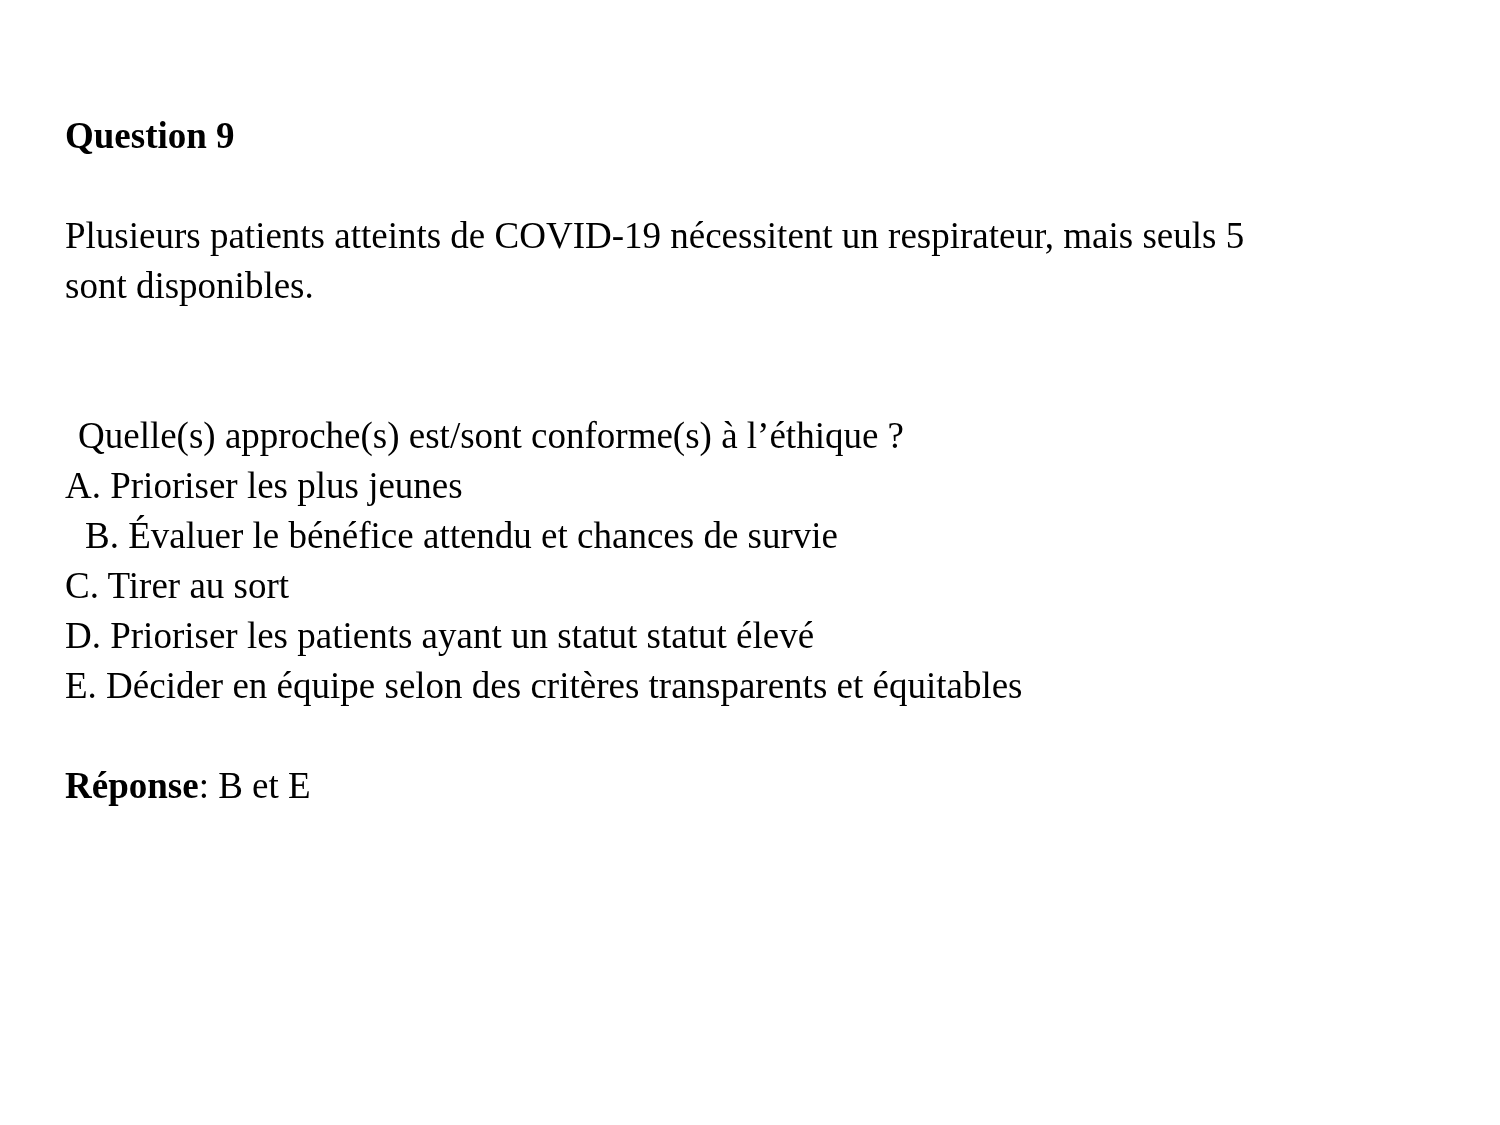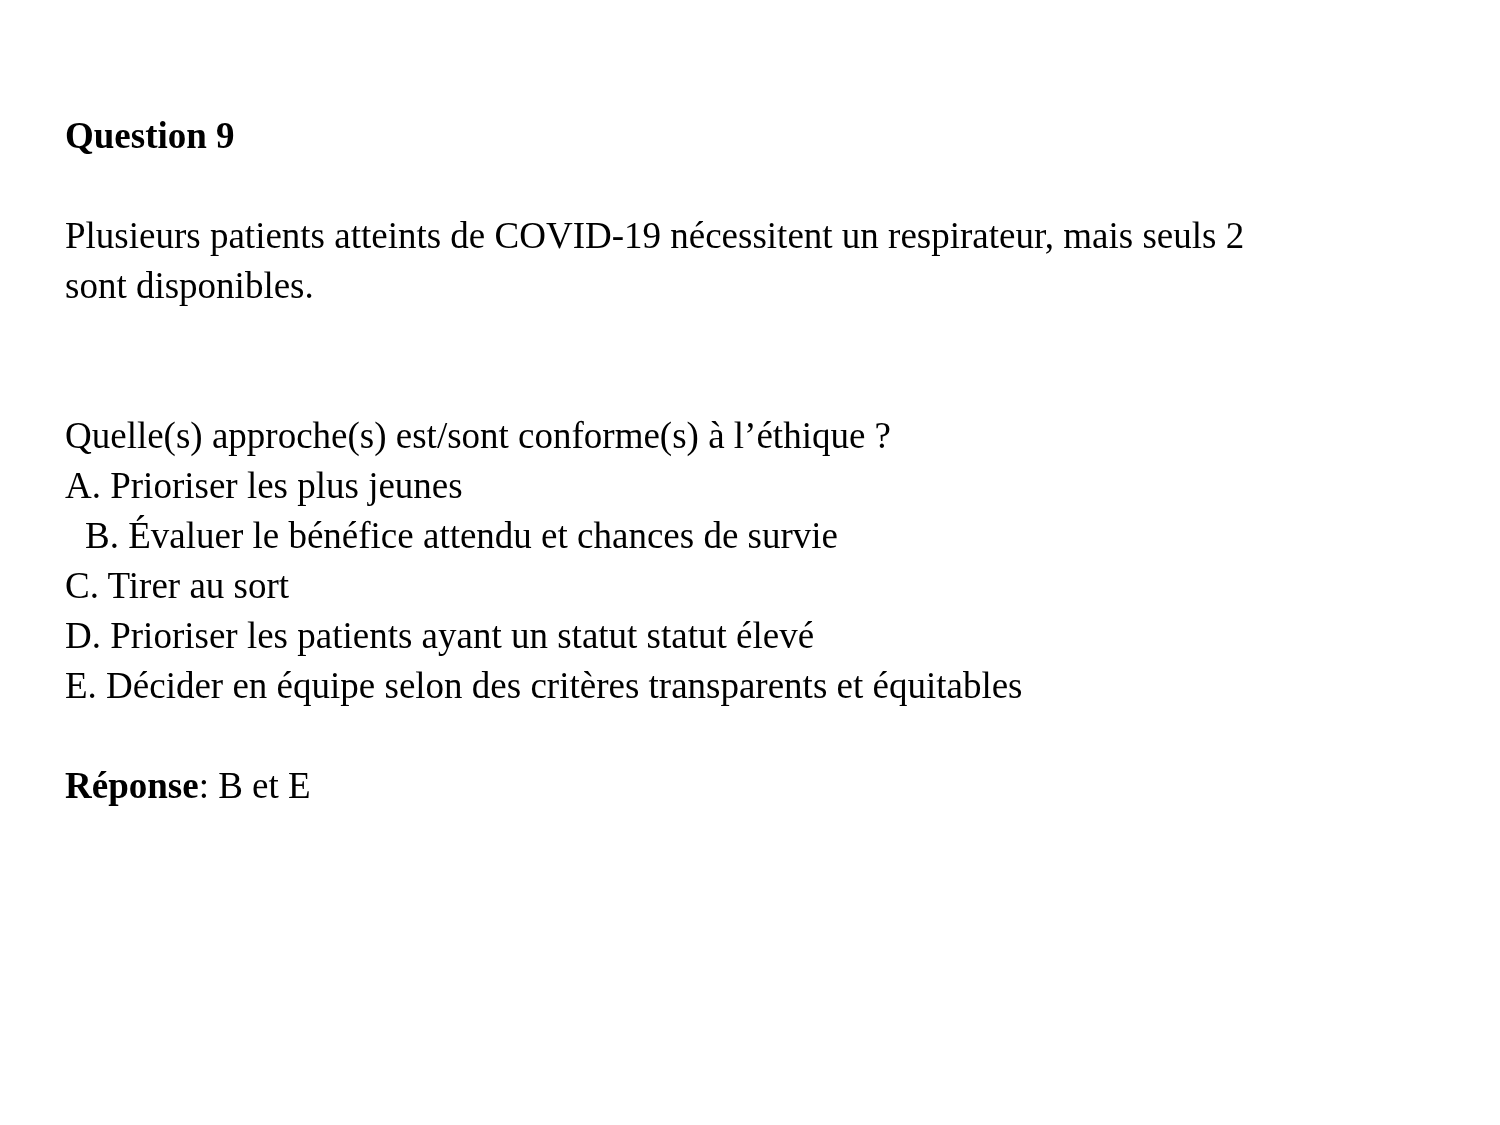--- a/index.html
+++ b/index.html
@@ -9,24 +9,24 @@
   .line { position: absolute; left: 8px; white-space: nowrap; font-size: 37px; line-height: 44px; }
   .title { font-weight: bold; }
   .bold { font-weight: bold; }
 </style>
 </head>
 <body>
 
 <div class="page">
   <div class="line title" style="top:114px;">Question 9</div>
 
-  <div class="line" style="top:214px;">Plusieurs patients atteints de COVID-19 nécessitent un respirateur, mais seuls 2</div>
+  <div class="line" style="top:214px;">Plusieurs patients atteints de COVID-19 nécessitent un respirateur, mais seuls 5</div>
   <div class="line" style="top:264px;">sont disponibles.</div>
 
-  <div class="line" style="top:414px;">Quelle(s) approche(s) est/sont conforme(s) à l’éthique ?</div>
+  <div class="line" style="top:414px;margin-left:13px;">Quelle(s) approche(s) est/sont conforme(s) à l’éthique ?</div>
 
   <div class="line" style="top:464px;">A. Prioriser les plus jeunes</div>
   <div class="line" style="top:514px;margin-left:20px;">B. Évaluer le bénéfice attendu et chances de survie</div>
   <div class="line" style="top:564px;font-family:Liberation Serif, serif;">C. Tirer au sort</div>
   <div class="line" style="top:614px;">D. Prioriser les patients ayant un statut statut élevé</div>
   <div class="line" style="top:664px;">E. Décider en équipe selon des critères transparents et équitables</div>
 
   <div class="line" style="top:764px;">
     <span class="bold">Réponse</span><span>: </span><span>B et E</span>
   </div>

